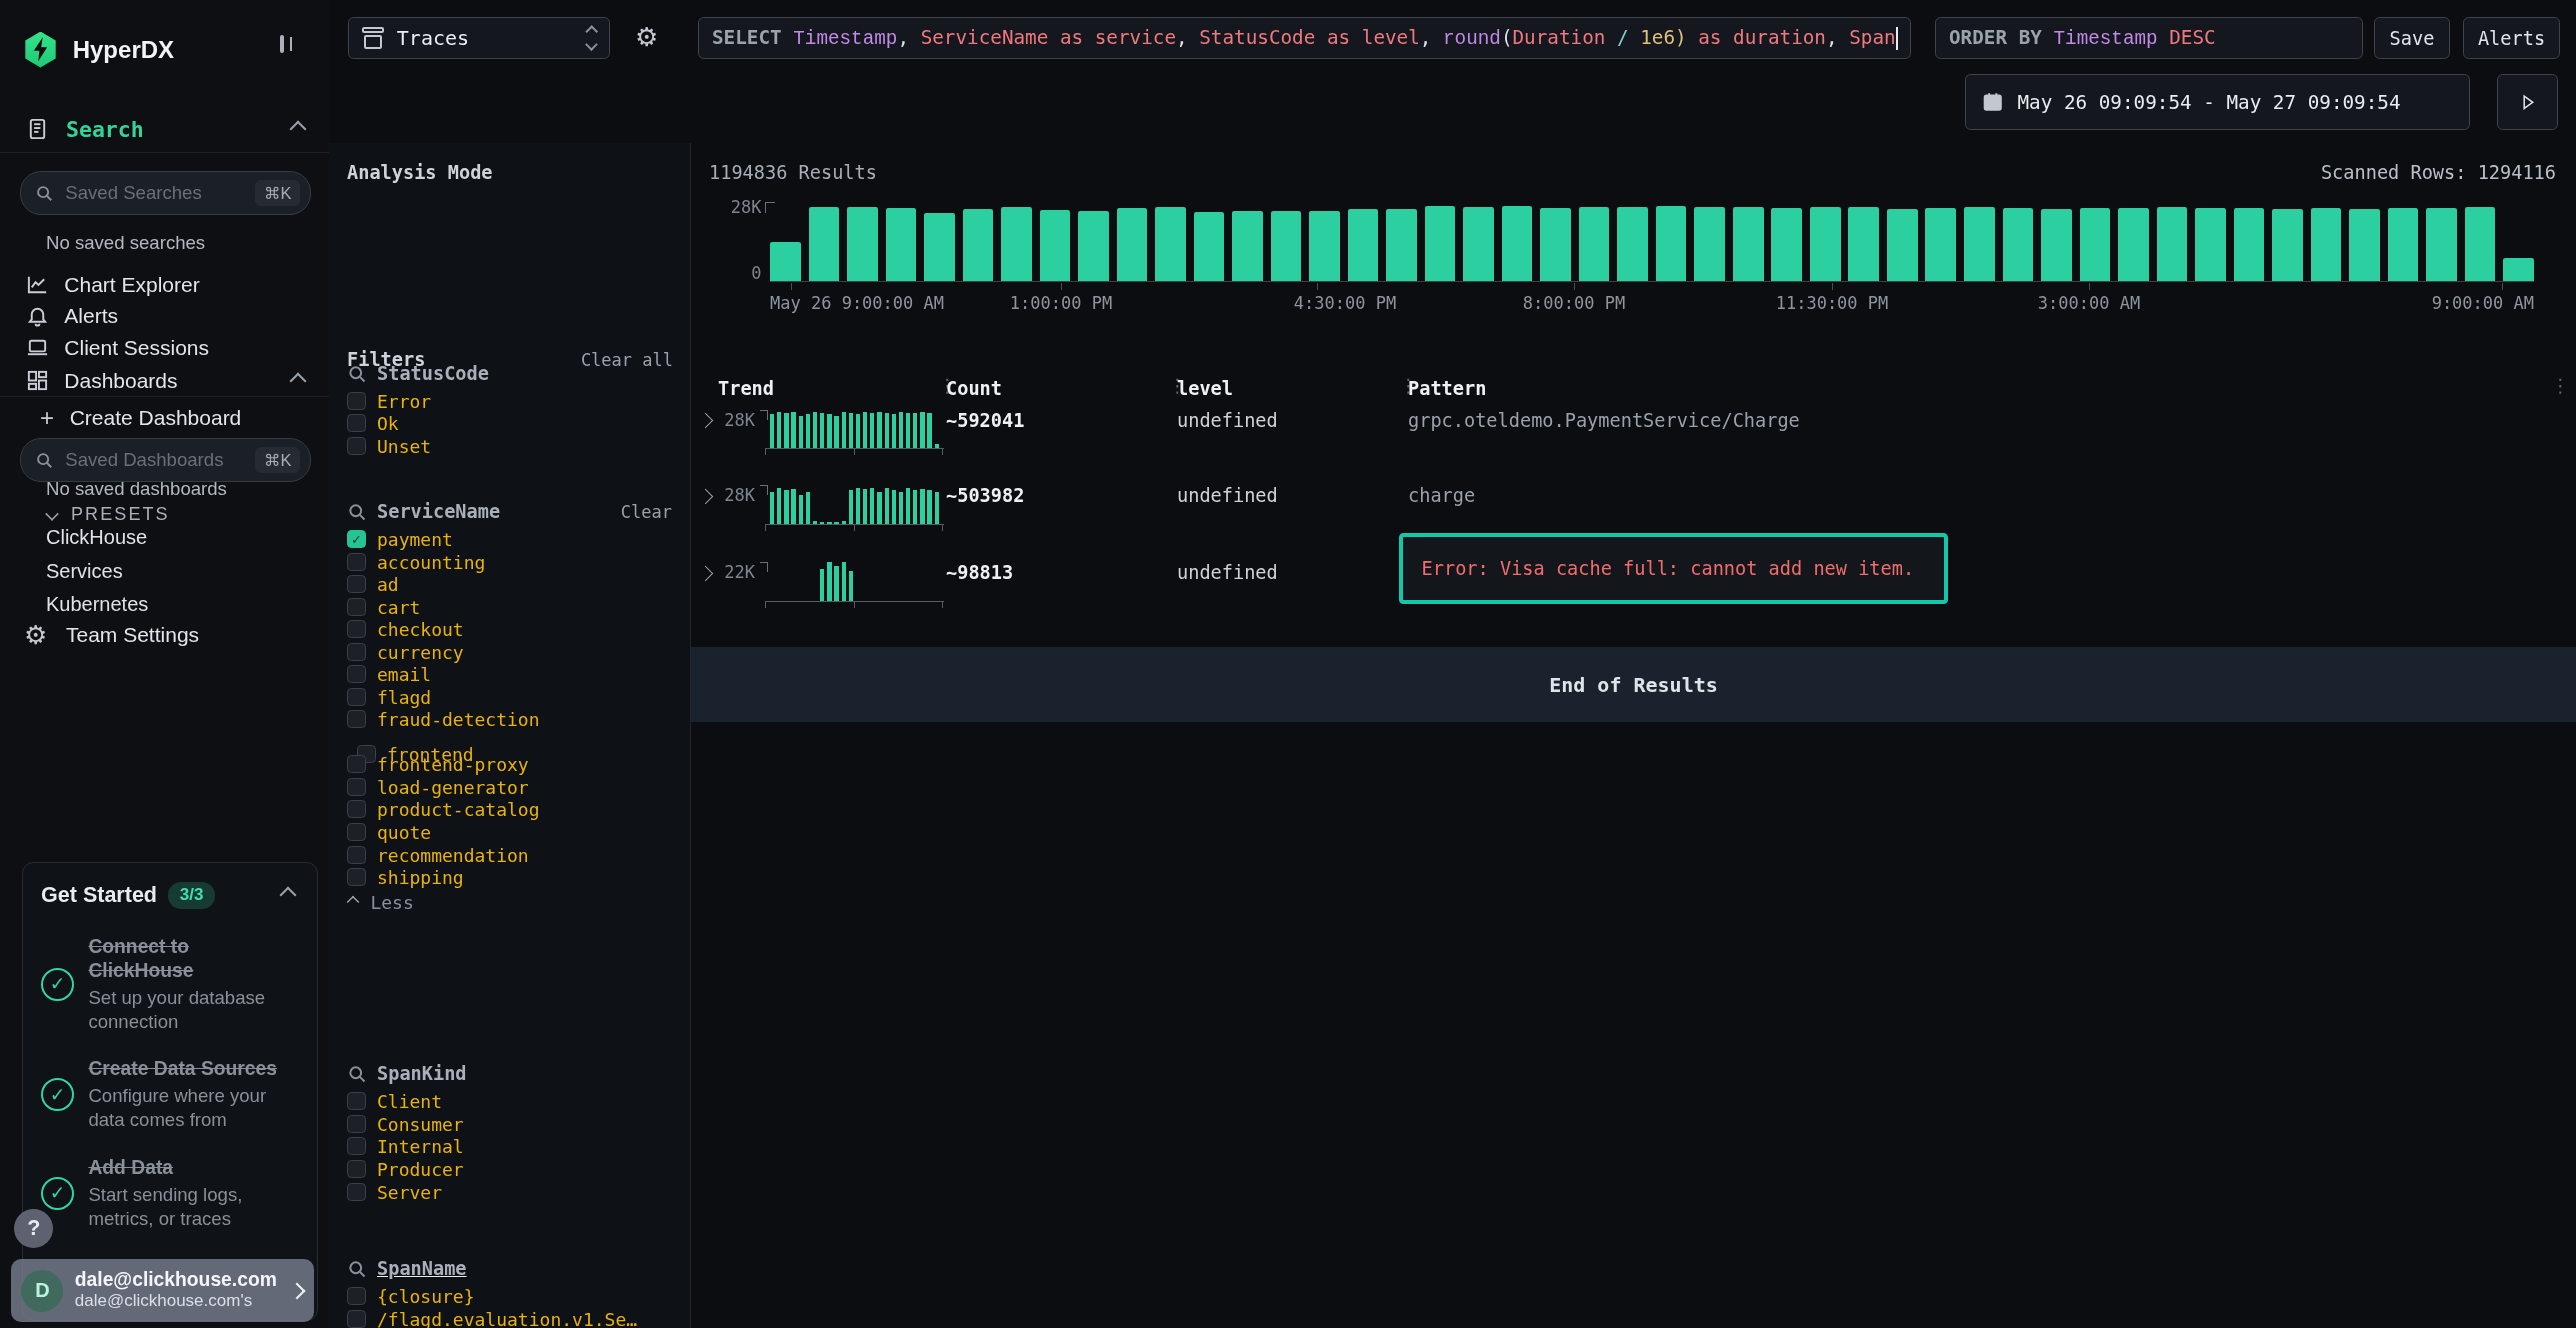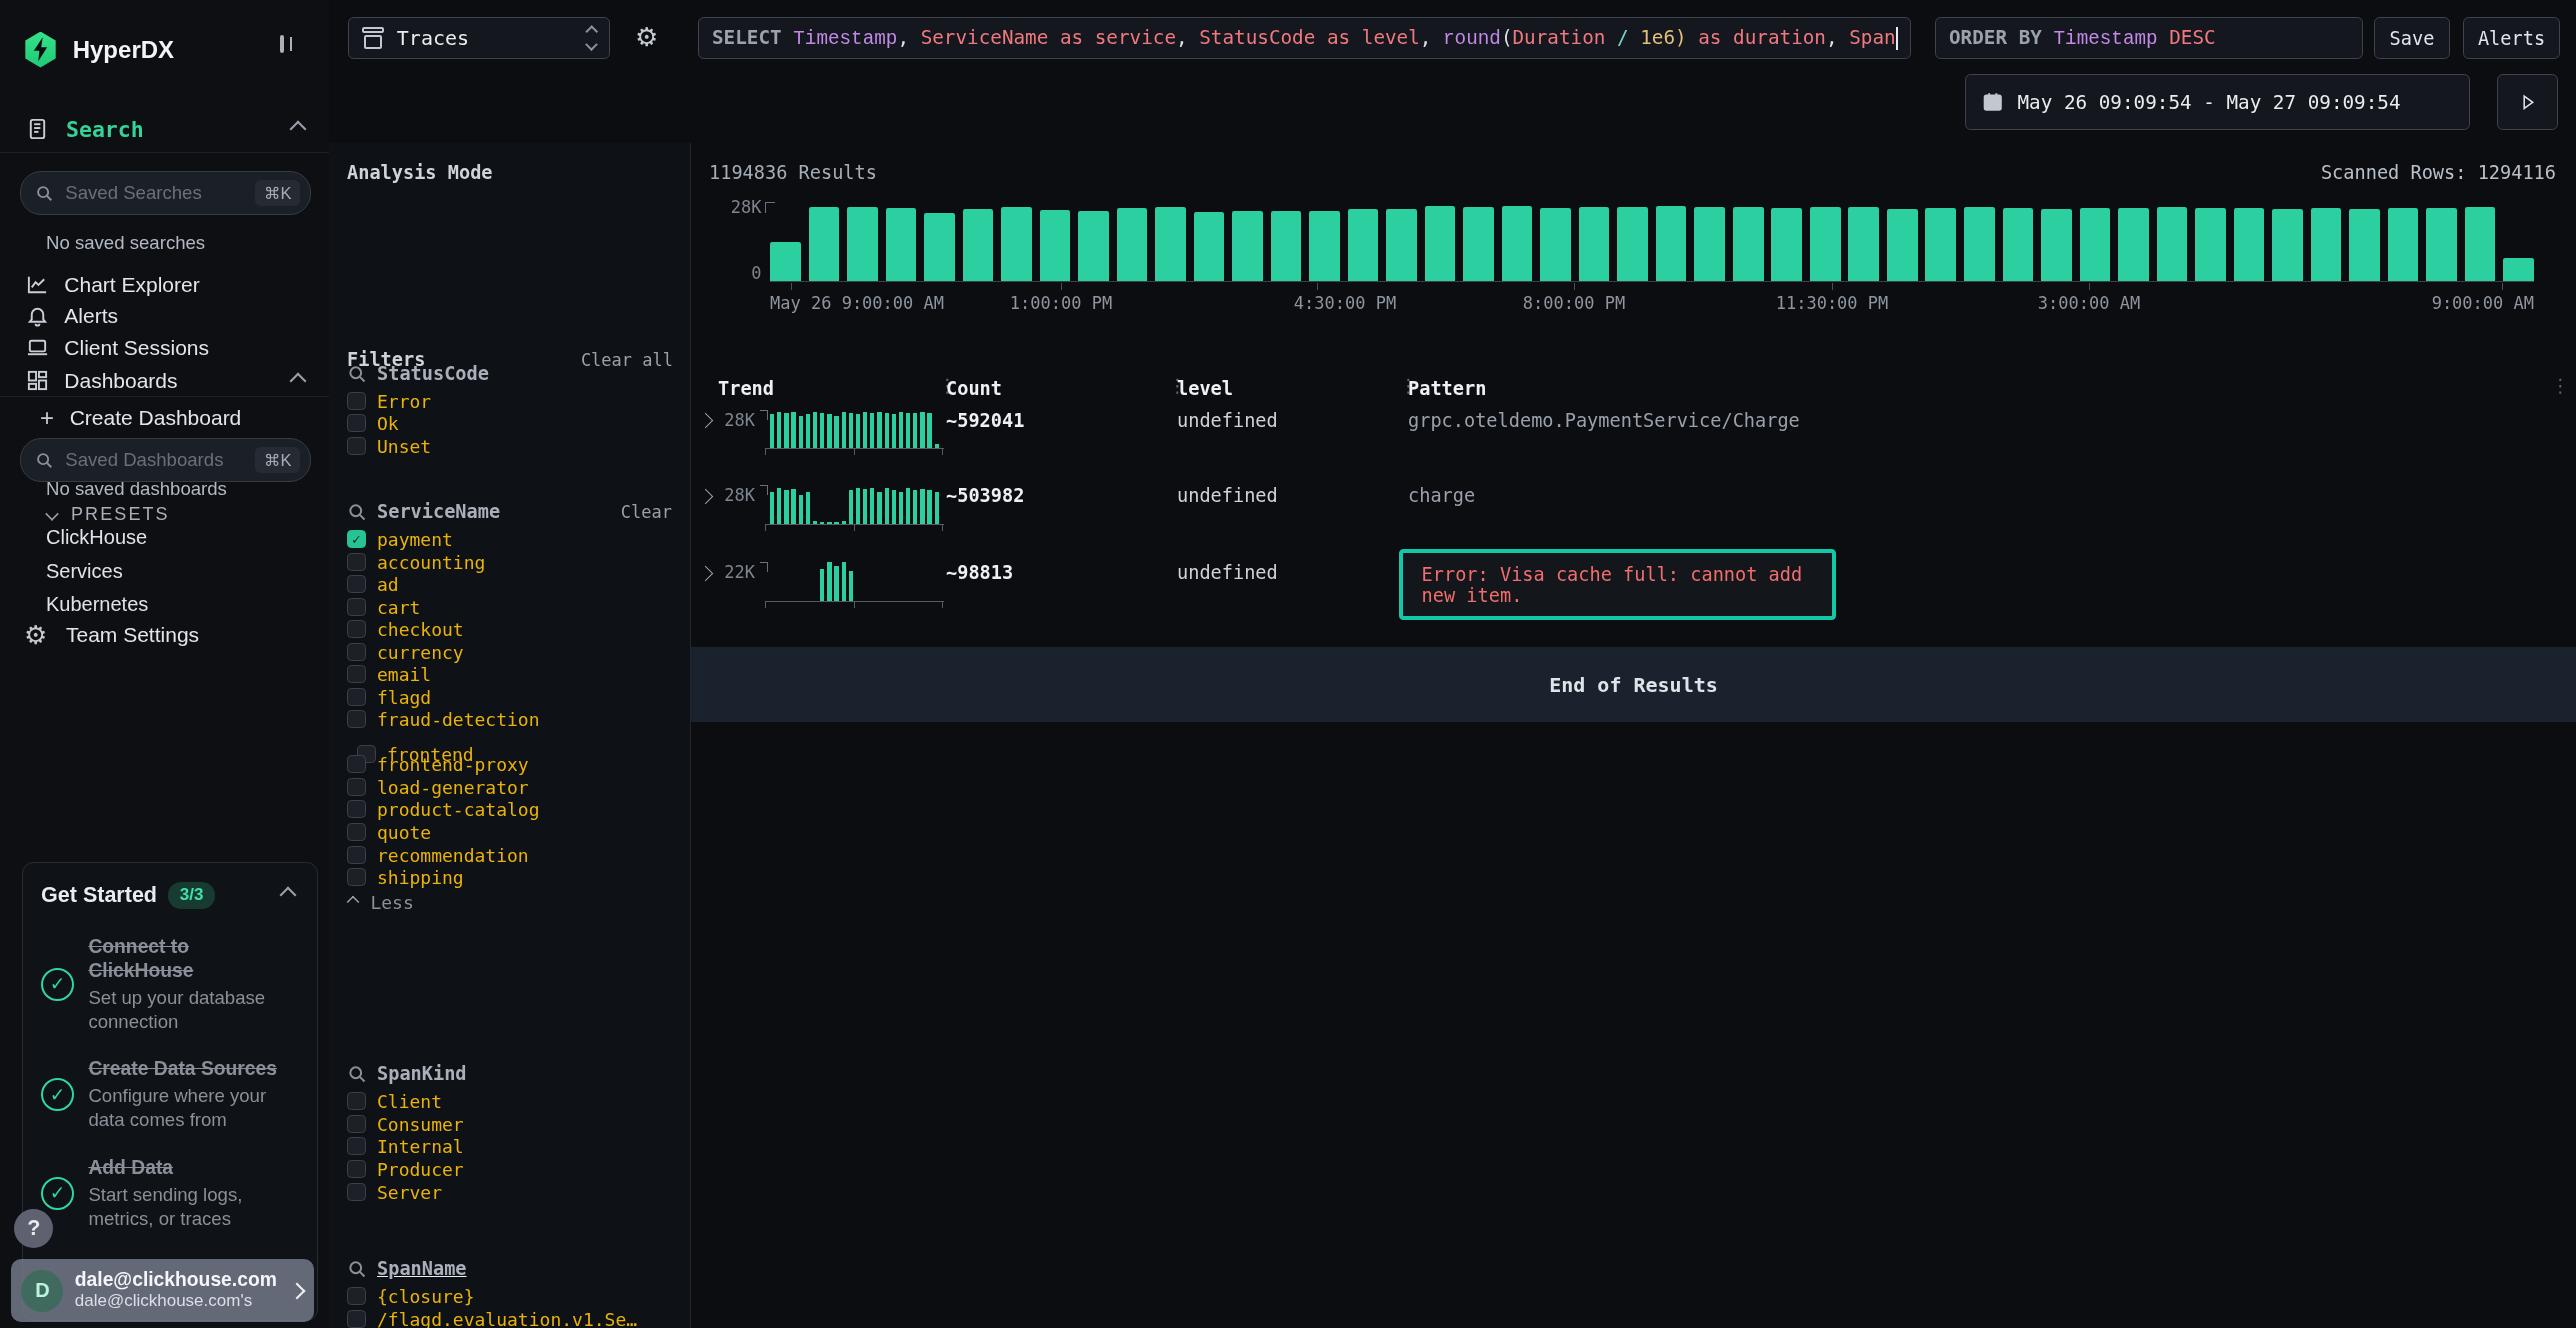--- a/index.html
+++ b/index.html
@@ -661,21 +661,21 @@
               <span class="sbar" style="height: 0px;"></span>
               <span class="sbar" style="height: 0px;"></span>
             </div>
             <div class="spark-axis" style="left: 74px; top: 243px; width: 179px;">
               <span class="stick" style="left: 0px;"></span>
               <span class="stick" style="left: 89px;"></span>
               <span class="stick" style="left: 177px;"></span>
             </div>
             <div class="cell abs" style="left: 255px; top: 204px; color: rgb(238, 241, 244); font-weight: bold;">~98813</div>
             <div class="cell abs" style="left: 486px; top: 204px; color: rgb(207, 212, 218);">undefined</div>
-            <div class="err-box" style="left: 708px; top: 175px; width: 437px; height: 71px; margin-top: 16px;">
+            <div class="err-box" style="left: 708px; top: 175px; width: 549px; height: 71px;">
               <span class="err-text">Error: Visa cache full: cannot add new item.</span>
             </div>
           </div>
         </div>
     </div>
 
     <div id="endbar">
         <span>End of Results</span>
       </div>
   </div>

